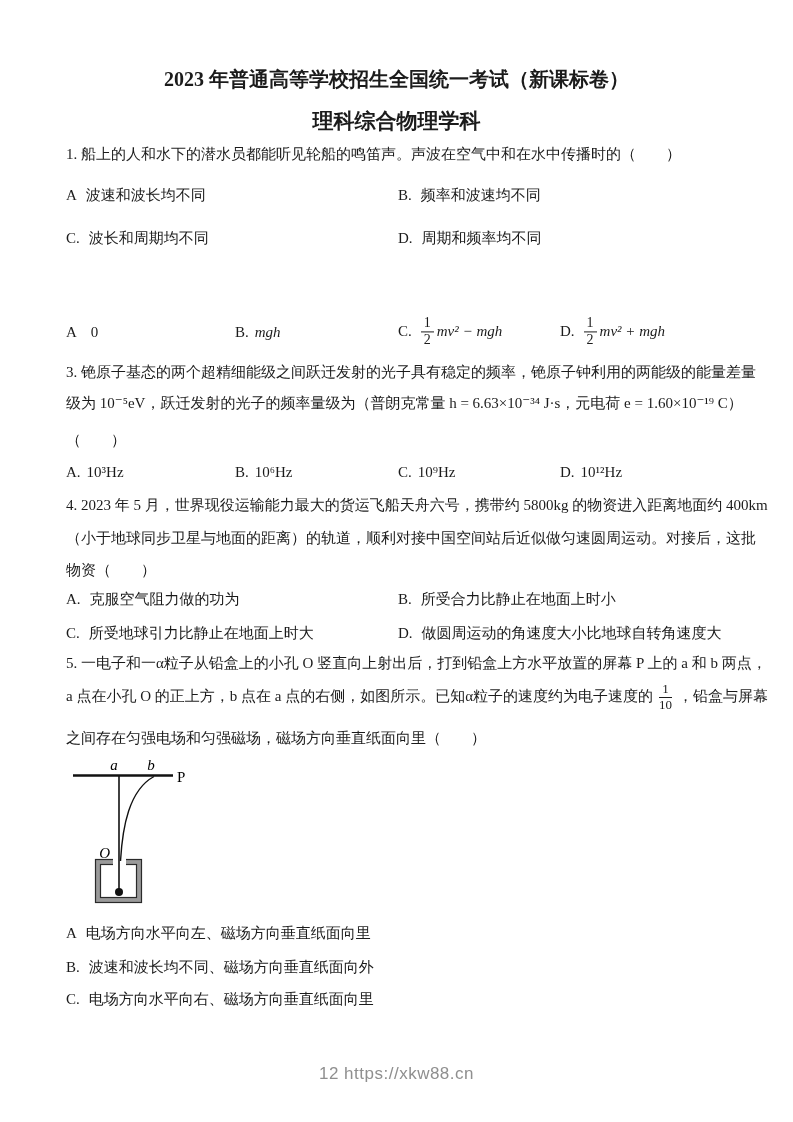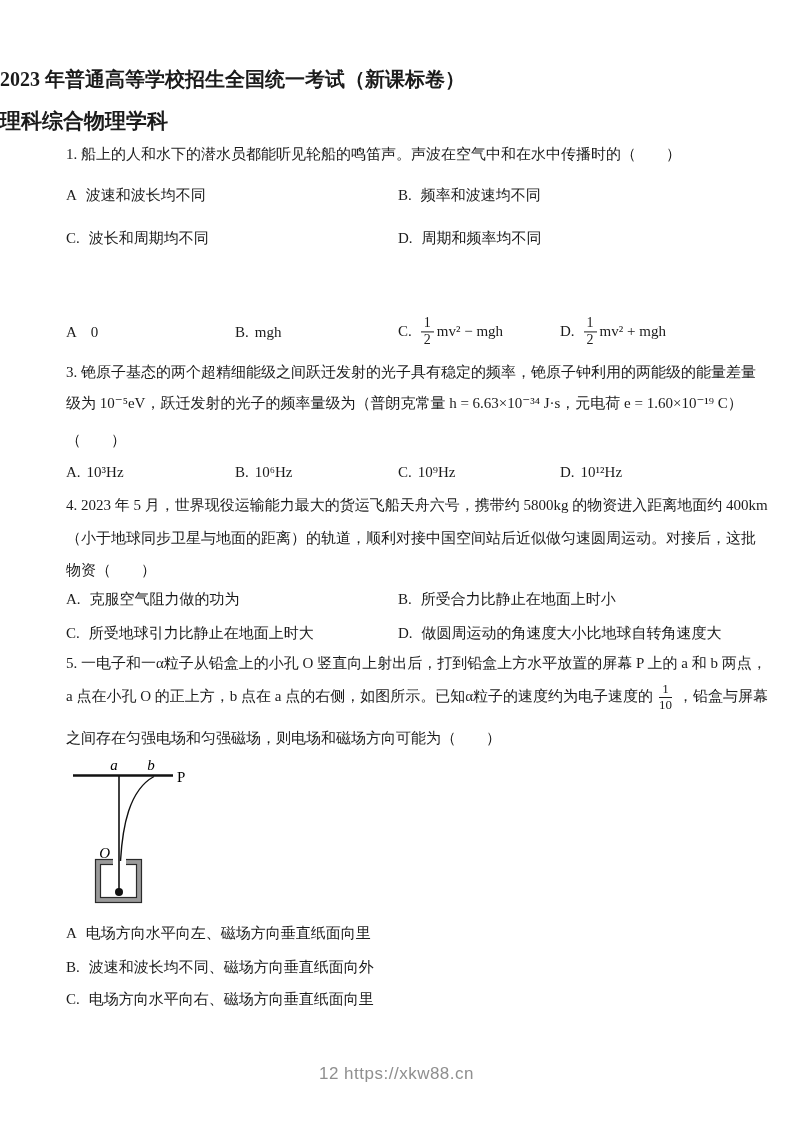--- a/index.html
+++ b/index.html
@@ -3,28 +3,28 @@
 <meta charset="utf-8">
 <style>
   html, body { margin:0; padding:0; background:#ffffff; }
   .page {
     position:relative; width:793px; height:1122px; margin:0 auto;
     background:#ffffff; overflow:hidden;
     font-family:"Liberation Serif","DejaVu Serif",serif;
     color:#1b1b1b; font-size:15px;
   }
   .line { position:absolute; left:66px; white-space:nowrap; line-height:20px; }
-  .center { left:0; width:793px; white-space:nowrap; }
+  .center { left:0; width:793px; text-align:center; white-space:nowrap; }
   .title1 { font-size:20px; font-weight:bold; }
   .title2 { font-size:21px; font-weight:bold; }
   .row  { position:absolute; left:0; width:793px; height:22px; }
   .row .opt { position:absolute; top:50%; transform:translateY(-50%); display:inline-flex; align-items:center; white-space:nowrap; }
   .olabel { margin-right:9px; }
   .tight .olabel { margin-right:6px; }
-  .it { }
+  .it { font-style:italic; }
   .frac { display:inline-flex; flex-direction:column; align-items:center; vertical-align:middle; line-height:1.15; font-size:14px; margin:0 3px; }
   .frac .num { border-bottom:1px solid #1b1b1b; padding:0 3px; text-align:center; }
   .frac .den { padding:0 3px; text-align:center; }
   .tallline { line-height:40px; }
   .tallline .frac { font-size:13px; }
   .footer {
     position:absolute; left:0; width:793px; text-align:center;
     font-family:"Liberation Sans","DejaVu Sans",sans-serif;
     font-size:17px; color:#8f8f8f; letter-spacing:0.5px;
   }
@@ -134,21 +134,21 @@
       </span>
   </div>
 
   <div class="line" style="top:653px">5. 一电子和一α粒子从铅盒上的小孔 O 竖直向上射出后，打到铅盒上方水平放置的屏幕 P 上的 a 和 b 两点，</div>
   <div class="line tallline" style="top:676px">
     <span>a 点在小孔 O 的正上方，b 点在 a 点的右侧，如图所示。已知α粒子的速度约为电子速度的</span><span class="frac">
         <span class="num">1</span>
         <span class="den">10</span>
       </span><span>，铅盒与屏幕</span>
   </div>
-  <div class="line" style="top:728px">之间存在匀强电场和匀强磁场，则电场和磁场方向可能为（　　）</div>
+  <div class="line" style="top:728px">之间存在匀强电场和匀强磁场，磁场方向垂直纸面向里（　　）</div>
 
   <div class="figwrap" style="left:73px;top:757px">
     <svg width="130" height="158" viewBox="0 0 130 158">
 
       <rect x="25" y="105" width="41" height="38" fill="none" stroke="#9a9a9a" stroke-width="5"></rect>
       <rect x="22.5" y="102.5" width="46" height="43" fill="none" stroke="#2a2a2a" stroke-width="1.2"></rect>
       <rect x="27.5" y="107.5" width="36" height="33" fill="#ffffff" stroke="#2a2a2a" stroke-width="1.2"></rect>
 
       <rect x="40" y="99" width="13" height="12" fill="#ffffff"></rect>
 

